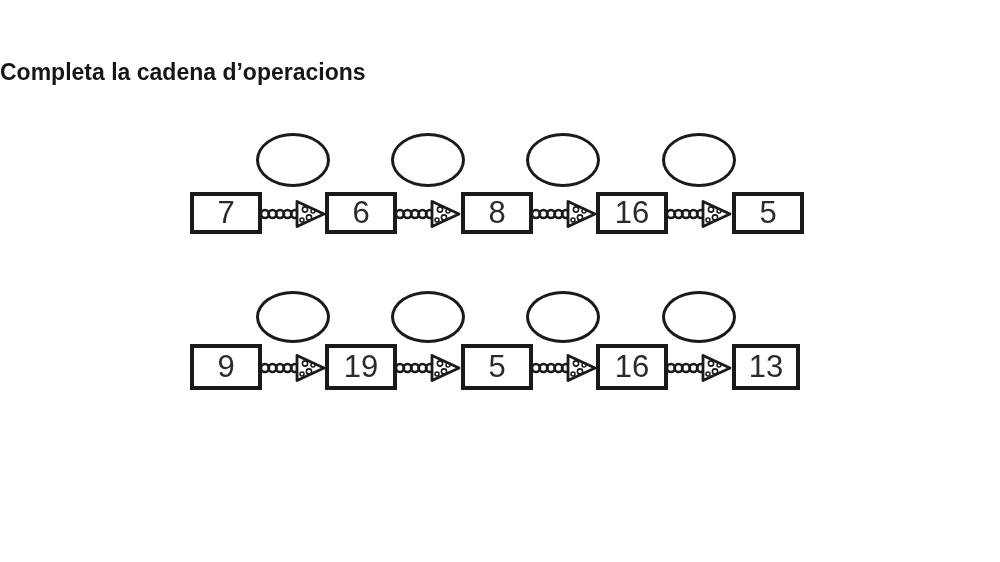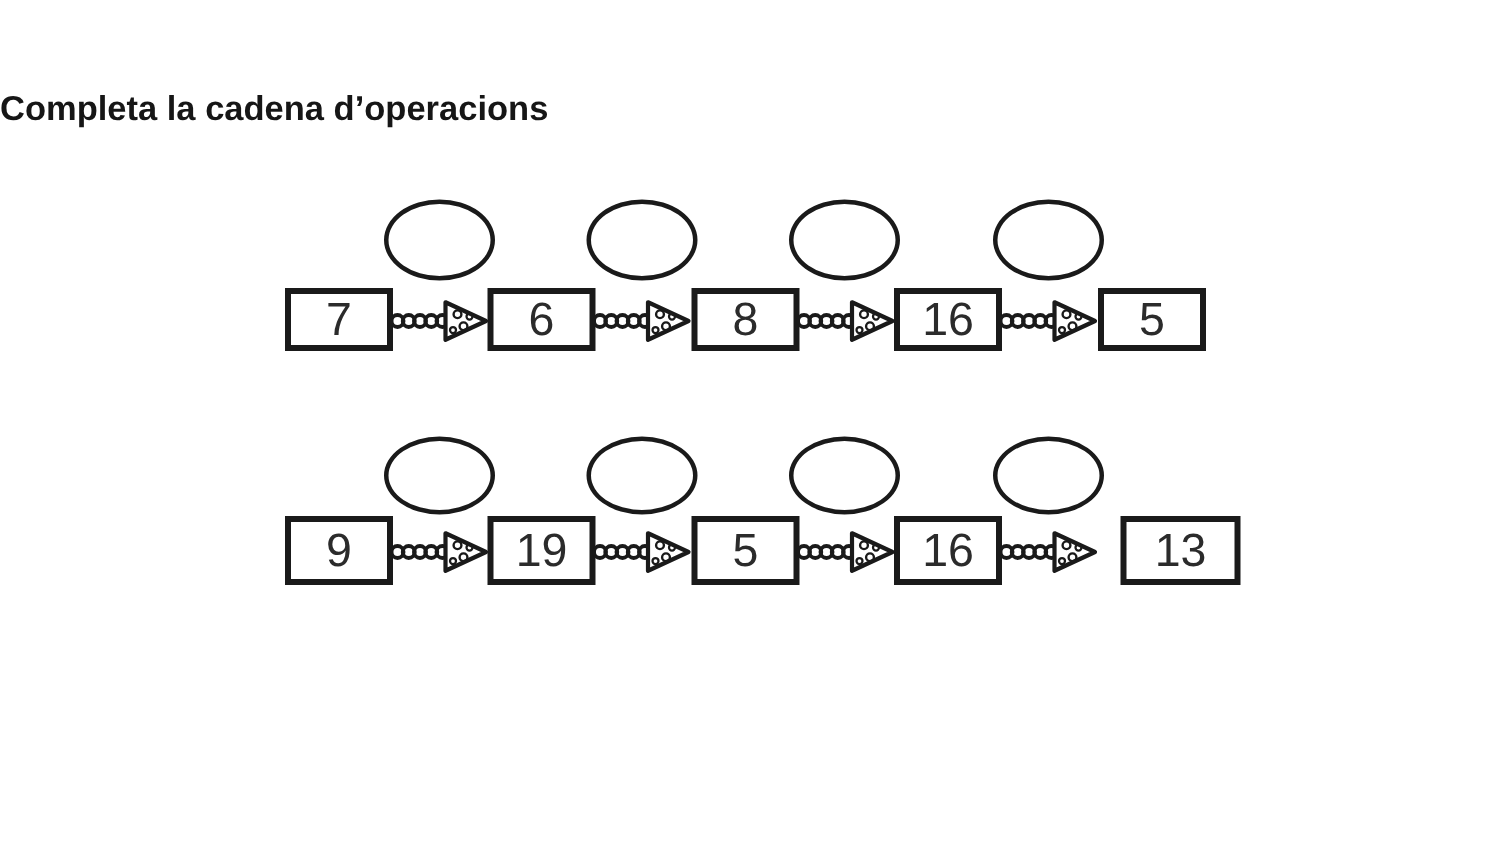--- a/index.html
+++ b/index.html
@@ -147,21 +147,21 @@
       </div>
     <div class="num-box" style="left:325px; top:344px; width:72px; height:46px;">
         <span>19</span>
       </div>
     <div class="num-box" style="left:461px; top:344px; width:72px; height:46px;">
         <span>5</span>
       </div>
     <div class="num-box" style="left:596px; top:344px; width:72px; height:46px;">
         <span>16</span>
       </div>
-    <div class="num-box" style="left:747px; top:344px; width:80px; height:46px;">
+    <div class="num-box" style="left:732px; top:344px; width:68px; height:46px;">
         <span>13</span>
       </div>
 
     <div class="arrow" style="left:260px; top:350px;">
         <svg viewBox="0 0 66 36" xmlns="http://www.w3.org/2000/svg" fill="none" stroke="#1a1a1a">
           <circle cx="5" cy="18" r="4" stroke-width="2.6"></circle>
           <circle cx="12.5" cy="18" r="4" stroke-width="2.6"></circle>
           <circle cx="20" cy="18" r="4" stroke-width="2.6"></circle>
           <circle cx="27.5" cy="18" r="4" stroke-width="2.6"></circle>
           <circle cx="35" cy="18" r="4" stroke-width="2.6"></circle>

